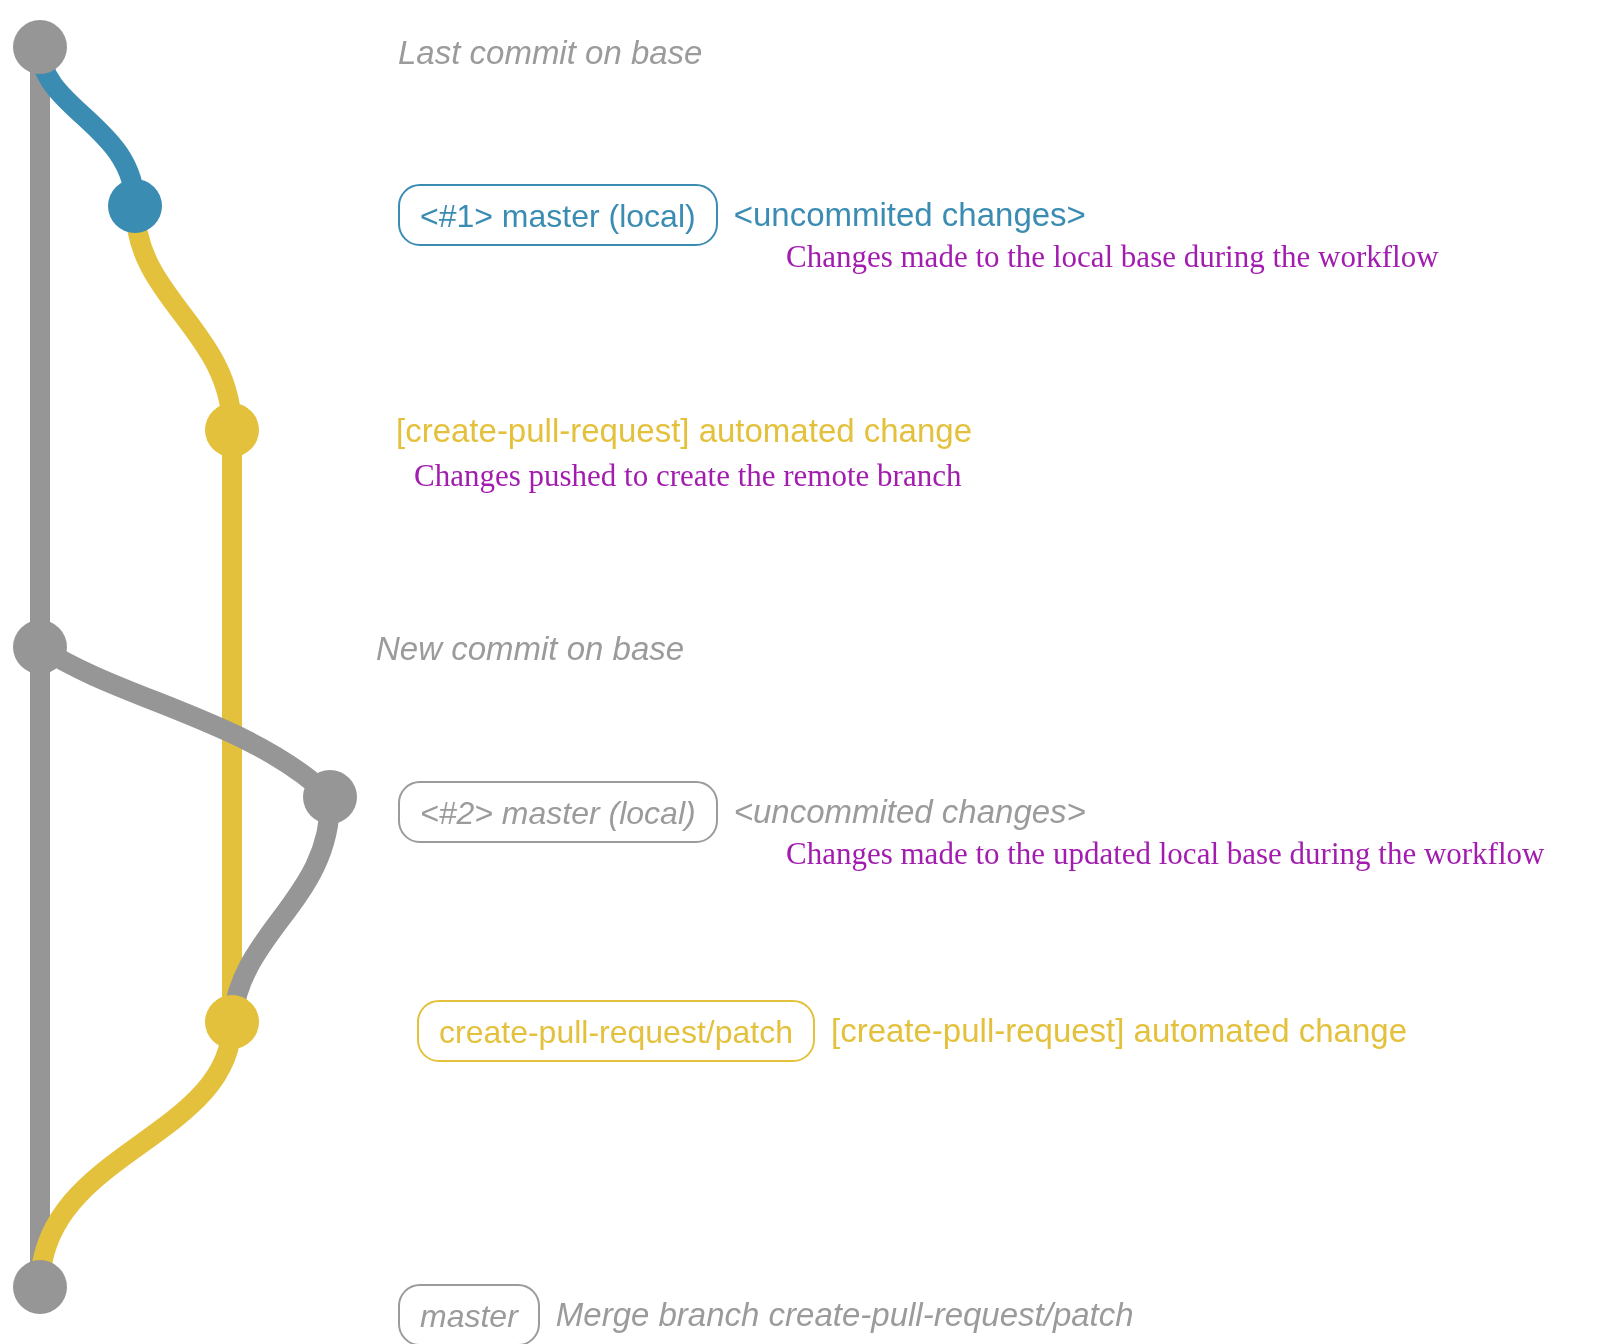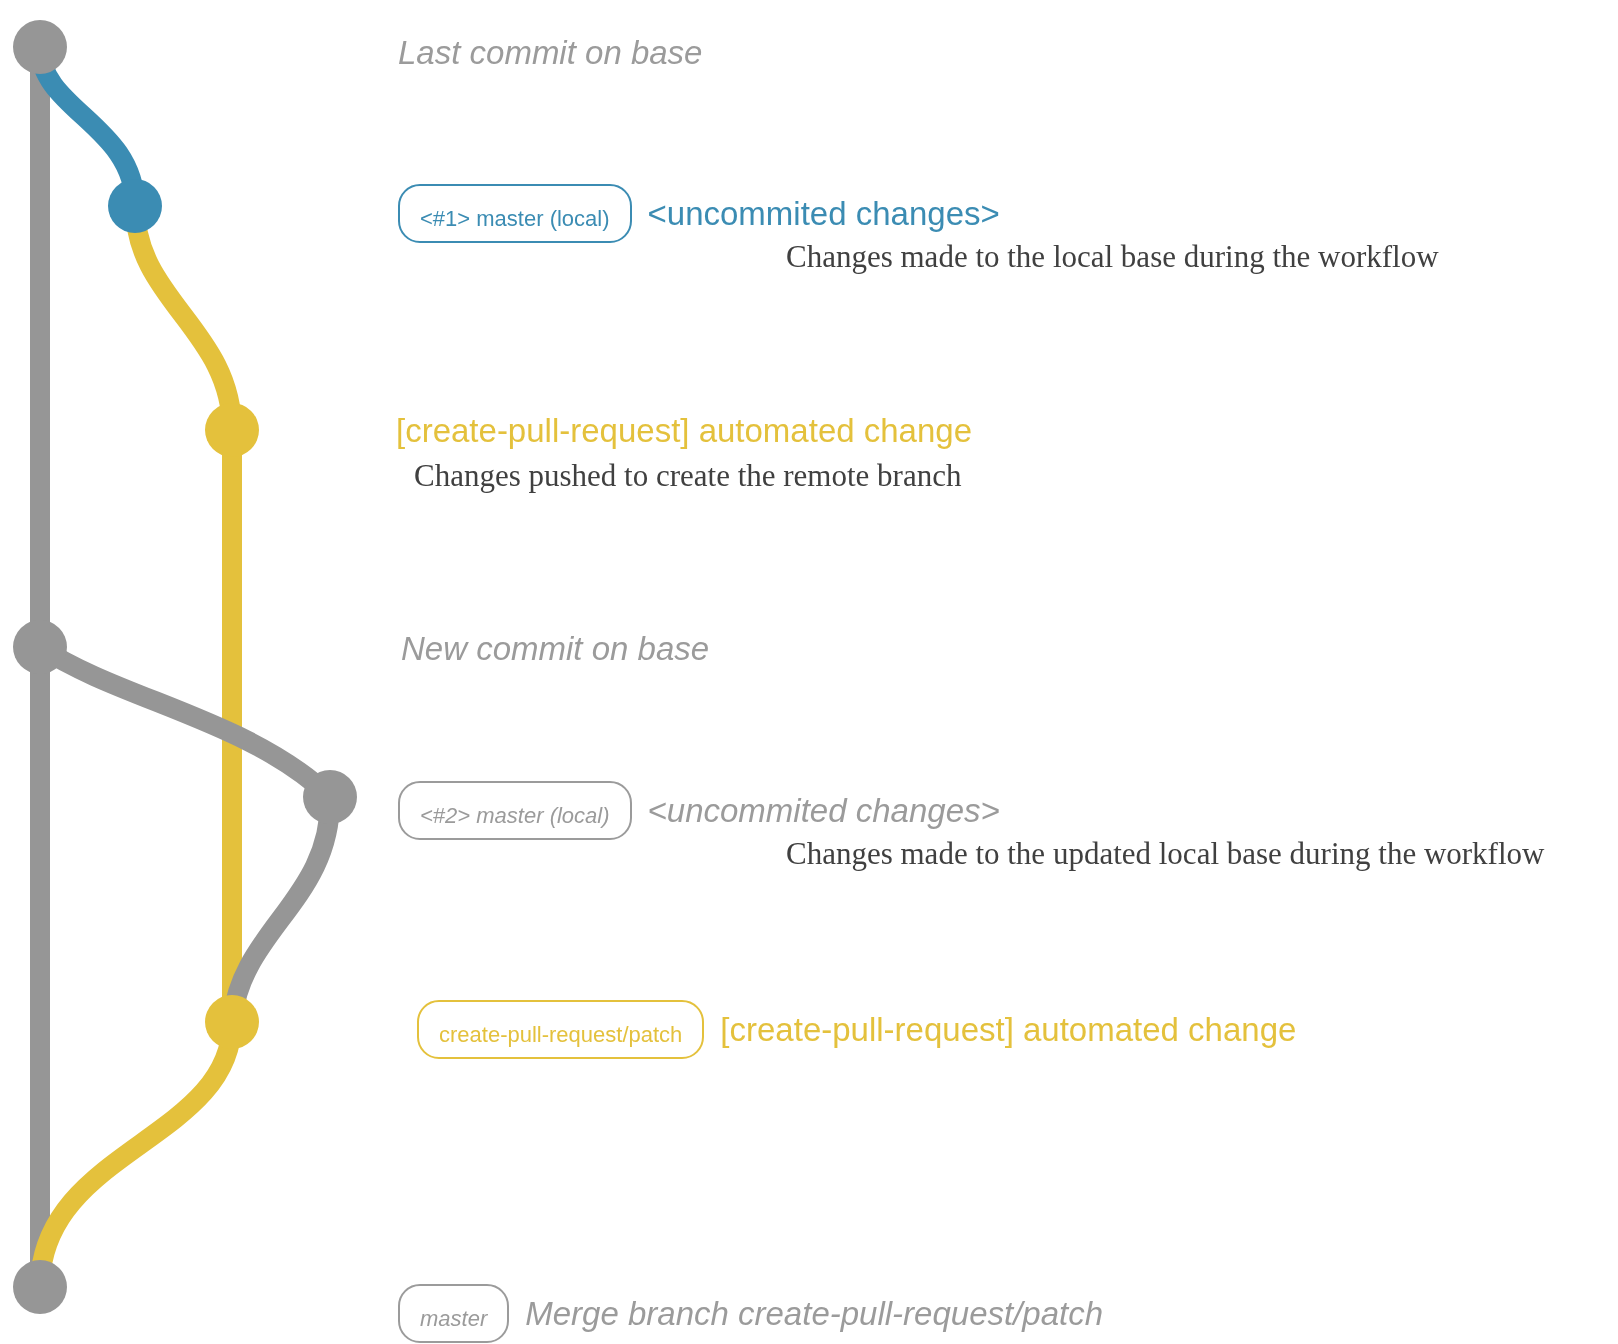--- a/index.html
+++ b/index.html
@@ -47,42 +47,42 @@
     position: absolute;
     display: flex;
     align-items: center;
     white-space: nowrap;
   }
 
   .ref-badge {
     display: inline-block;
     border: 2px solid currentColor;
     border-radius: 22px;
-    padding: 21px 20px 9px 20px;
+    padding: 13px 20px 9px 20px;
     font-family: "Liberation Sans", sans-serif;
-    font-size: 22px;
+    font-size: 32px;
     line-height: 1.12;
     white-space: nowrap;
   }
 
   .ref-subject {
     font-family: "Liberation Sans", sans-serif;
     font-size: 33px;
     line-height: 1;
     margin-left: 16px;
     white-space: nowrap;
   }
 
   
   .note {
     position: absolute;
     font-family: "Liberation Serif", serif;
     font-size: 31px;
     line-height: 1;
-    color: #404040;
+    color: #a21caf;
     white-space: nowrap;
   }
 
   
   .c-blue   { color: #3b8cb3; }
   .c-yellow { color: #e4c13c; }
   .c-gray   { color: #9b9b9b; font-style: italic; }
 </style>
 </head>
 <body>
@@ -118,21 +118,21 @@
 
   <div class="ref-row" style="left:398px; top:184px;">
     <span class="ref-badge c-blue">&lt;#1&gt; master (local)</span>
     <span class="ref-subject c-blue">&lt;uncommited changes&gt;</span>
   </div>
   <div class="note" style="left:786px; top:241px;">Changes made to the local base during the workflow</div>
 
   <div class="commit-caption c-yellow" style="left:396px; top:414px;">[create-pull-request] automated change</div>
   <div class="note" style="left:414px; top:460px;text-align:right;">Changes pushed to create the remote branch</div>
 
-  <div class="commit-caption c-gray" style="left:401px; top:632px;">New commit on base</div>
+  <div class="commit-caption c-gray" style="left:376px; top:632px;">New commit on base</div>
 
   <div class="ref-row" style="left:398px; top:781px;">
     <span class="ref-badge c-gray">&lt;#2&gt; master (local)</span>
     <span class="ref-subject c-gray">&lt;uncommited changes&gt;</span>
   </div>
   <div class="note" style="left:786px; top:838px;text-align:right;">Changes made to the updated local base during the workflow</div>
 
   <div class="ref-row" style="left:398px; top:1000px;margin-left:19px;">
     <span class="ref-badge c-yellow">create-pull-request/patch</span>
     <span class="ref-subject c-yellow">[create-pull-request] automated change</span>

